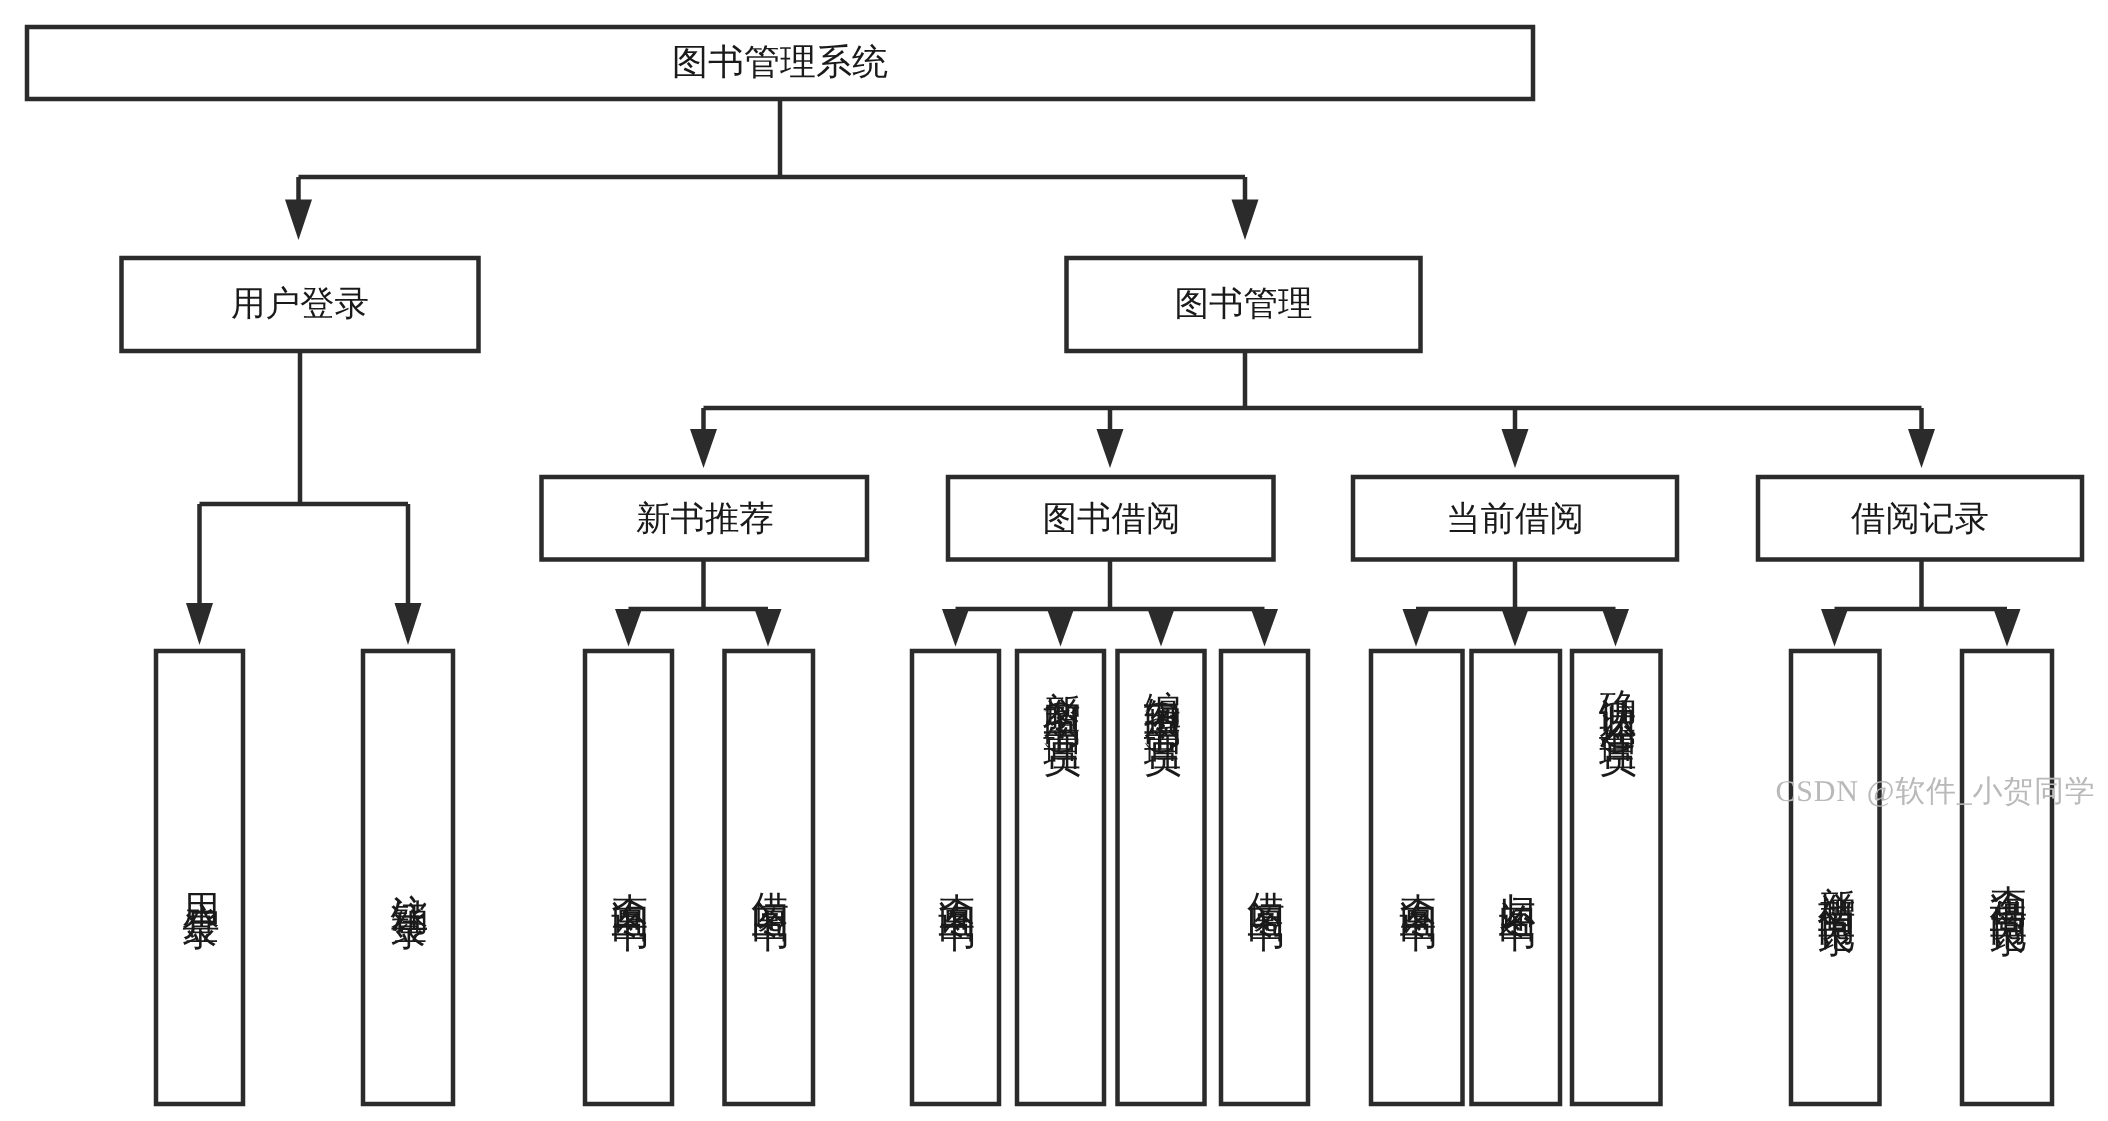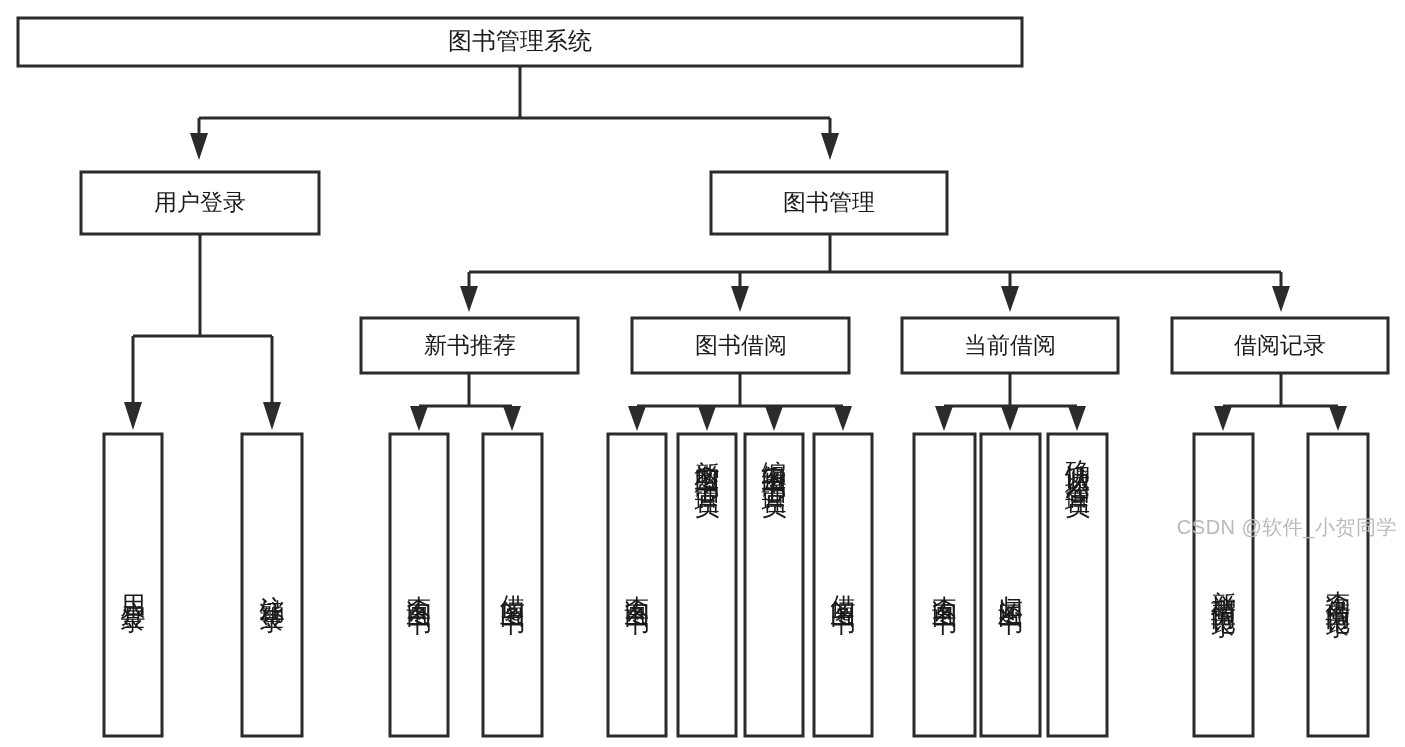--- a/index.html
+++ b/index.html
@@ -69,21 +69,21 @@
     font-size: 25px;
     line-height: 1;
     letter-spacing: 5px;
     color: #1a1a1a;
     white-space: nowrap;
   }
   .watermark {
     position: absolute;
     right: 8px;
     bottom: 6px;
-    font-family: Liberation Sans, sans-serif;
+    font-family: Liberation Serif, serif;
     font-size: 20px;
     color: #b9b9b9;
     white-space: nowrap;
     letter-spacing: 0.5px;
   }
 </style>
 </head>
 <body>
 
 <div id="diagram-root">

